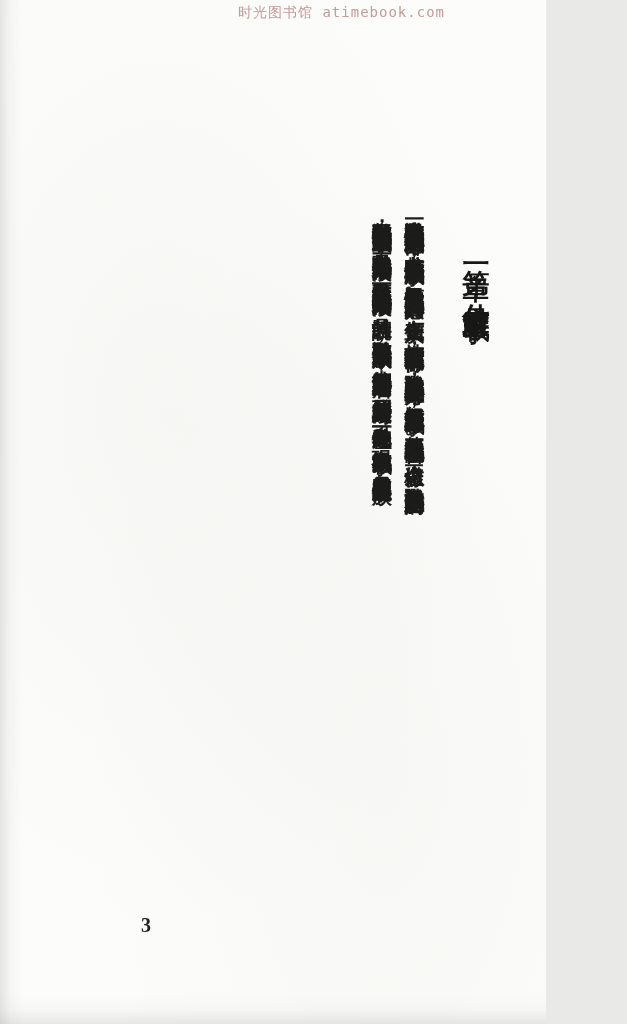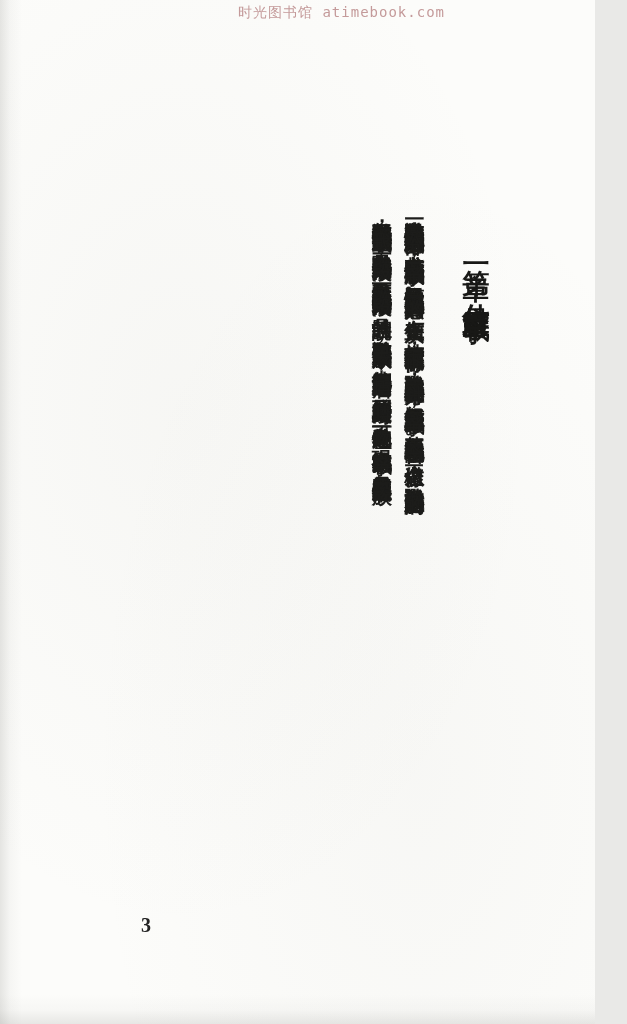--- a/index.html
+++ b/index.html
@@ -3,21 +3,21 @@
 <meta charset="utf-8">
 <style>
   * { margin: 0; padding: 0; box-sizing: border-box; }
   html, body { width: 627px; height: 1024px; }
   body {
     font-family: "Liberation Serif", "DejaVu Serif", serif;
     background: #e9e9e7;
   }
   .page {
     position: relative;
-    width: 595px;
+    width: 546px;
     height: 1024px;
     background: #fcfcfa;
     overflow: hidden;
   }
   
   .page::before {
     content: "";
     position: absolute; inset: 0;
     background:
       linear-gradient(to right, rgba(120,120,115,0.18) 0px, rgba(120,120,115,0.05) 10px, rgba(120,120,115,0) 22px),

